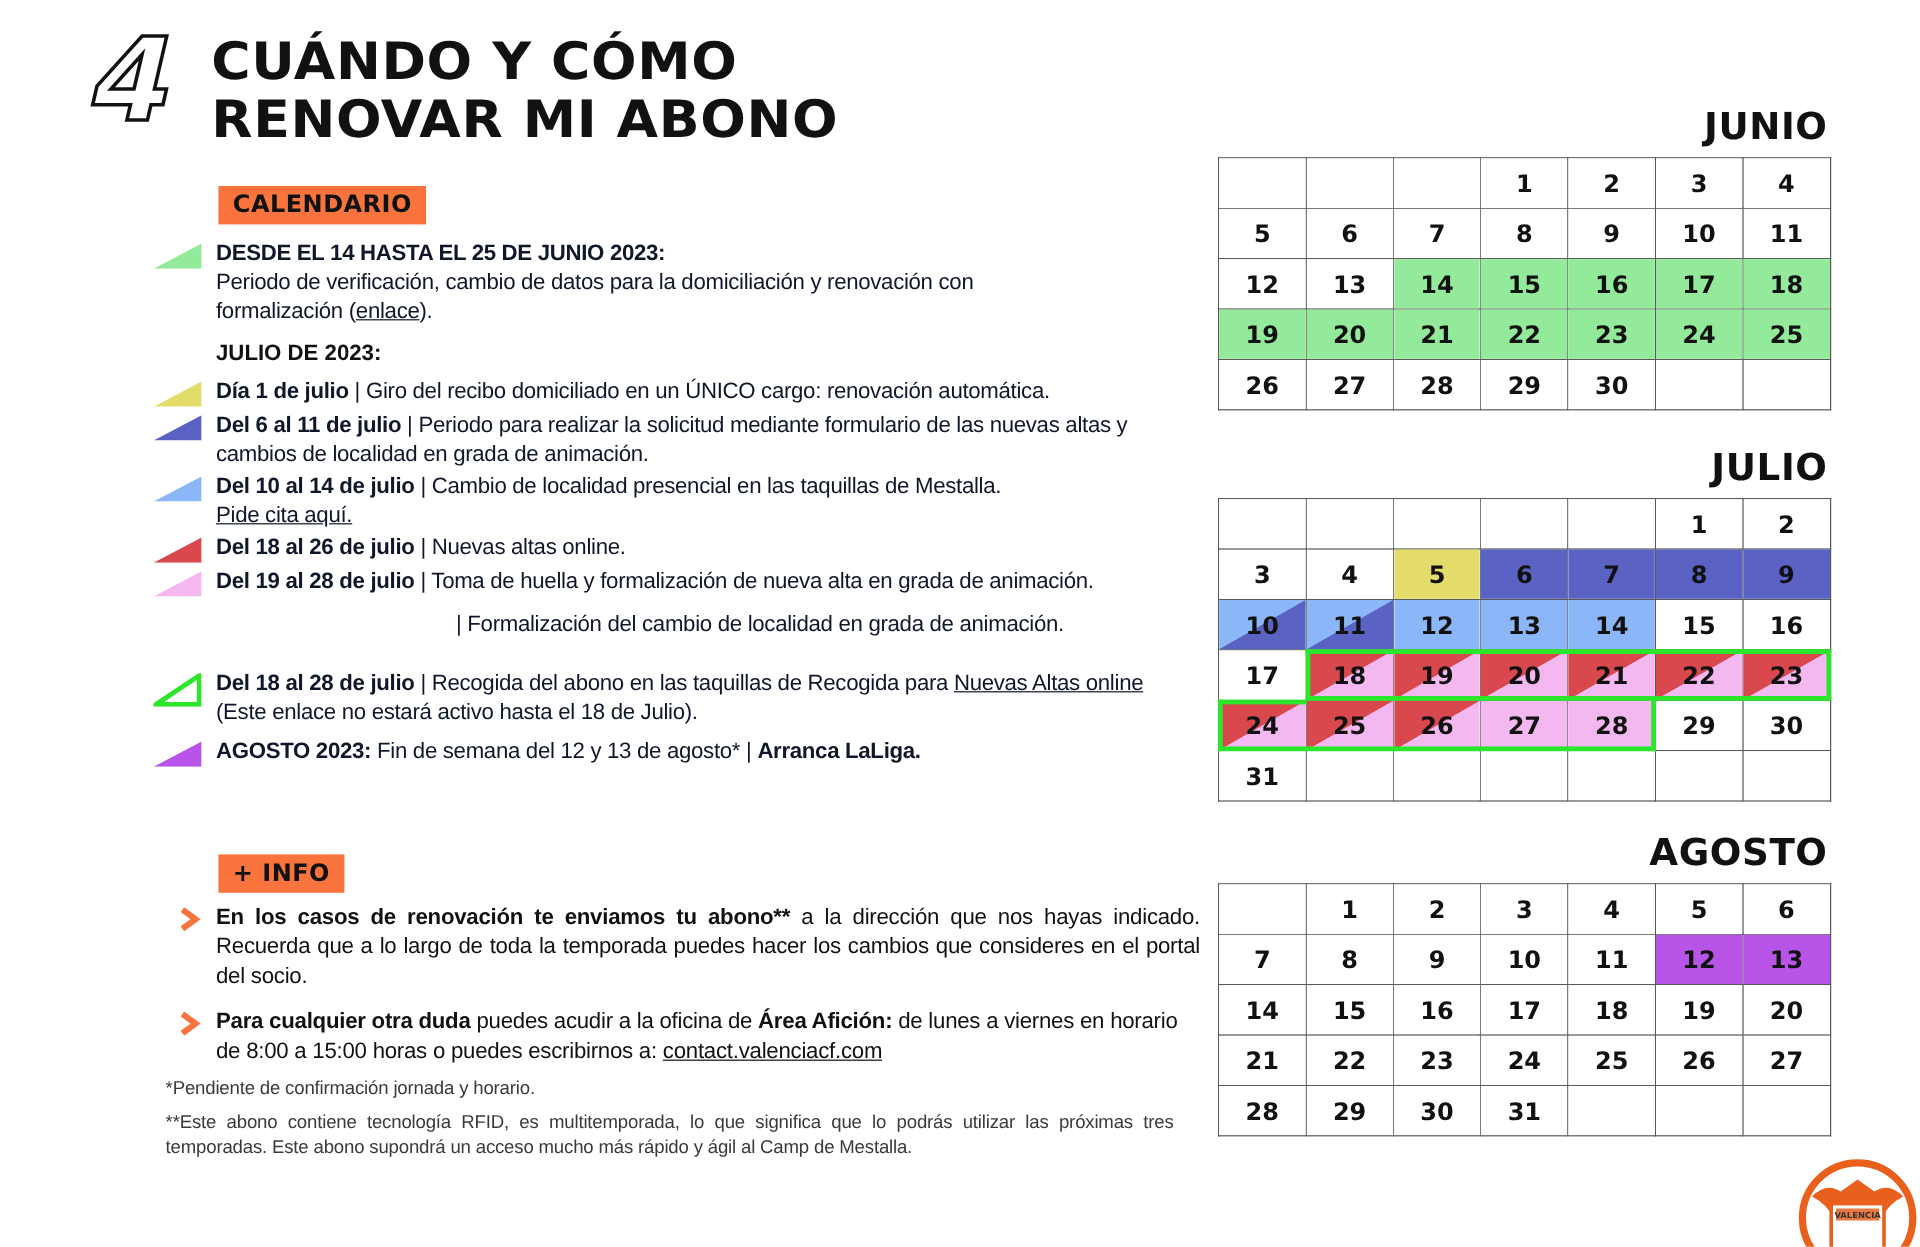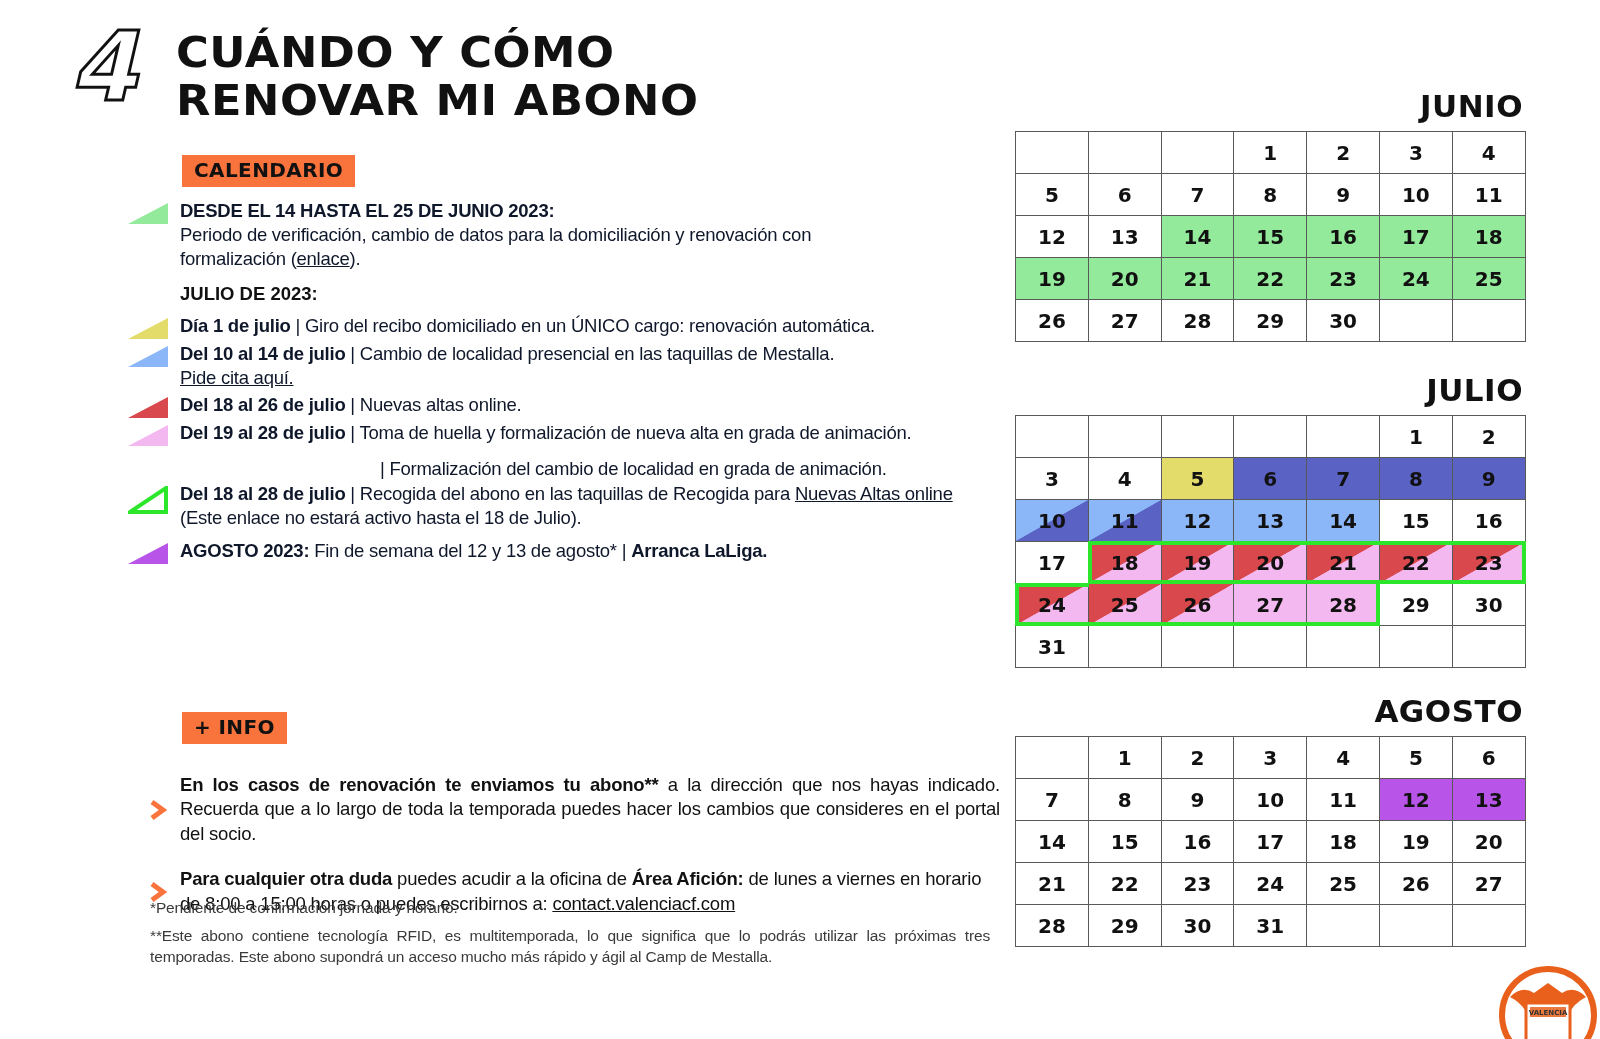--- a/index.html
+++ b/index.html
@@ -68,30 +68,30 @@
   .row-text u, .lnk { text-decoration: underline; }
   .sub-line { margin-left: 52px; }
 
   .bare-head {
     font-family: "Liberation Sans", sans-serif;
     font-weight: 700; font-size: 18.5px; color: #111;
     margin: 12px 0 8px 52px;
   }
 
   .info-list { position: absolute; left: 150px; top: 752px; width: 860px; }
-  .info-row { display: flex; align-items: center; margin-bottom: 14px; margin-top: 21px; }
+  .info-row { display: flex; align-items: flex-start; margin-bottom: 14px; }
   .chev { flex: 0 0 30px; padding-top: 4px; }
   .info-text {
     font-size: 18.5px; line-height: 1.32; color: #111;
     letter-spacing: -0.2px;
   }
   .info-text b { font-weight: 700; }
   .justify { text-align: justify; }
 
-  .footnotes { position: absolute; left: 150px; top: 898px; width: 840px; }
+  .footnotes { position: absolute; left: 138px; top: 898px; width: 840px; }
   .footnote {
     font-size: 15.5px; line-height: 1.34; color: #3a3a3a;
     letter-spacing: -0.15px; margin-bottom: 7px; text-align: justify;
   }
 
   
   .right { position: absolute; left: 1005px; top: 0; width: 595px; height: 1039px; }
   .cal-block { position: absolute; left: 10px; width: 510px; }
   #cal-jun { top: 88px; }
   #cal-jul { top: 372px; }
@@ -172,20 +172,30 @@
         <div class="tri-wrap">
           <svg class="tri" width="40" height="21" viewBox="0 0 40 21">
             <polygon points="0,21 40,21 40,0" fill="#E3DC6A"></polygon>
           </svg>
         </div>
         <div class="row-text">
           <b>Día 1 de julio</b><span> | Giro del recibo domiciliado en un ÚNICO cargo: renovación automática.</span>
         </div>
       </div>
 
+      <div class="legend-row">
+        <div class="tri-wrap">
+          <svg class="tri" width="40" height="21" viewBox="0 0 40 21">
+            <polygon points="0,21 40,21 40,0" fill="#5A63C4"></polygon>
+          </svg>
+        </div>
+        <div class="row-text" style="width:815px">
+          <b>Del 6 al 11 de julio</b><span> | Periodo para realizar la solicitud mediante formulario de las nuevas altas y cambios de localidad en grada de animación.</span>
+        </div>
+      </div>
 
       <div class="legend-row">
         <div class="tri-wrap">
           <svg class="tri" width="40" height="21" viewBox="0 0 40 21">
             <polygon points="0,21 40,21 40,0" fill="#8BB6F7"></polygon>
           </svg>
         </div>
         <div class="row-text" style="width:815px">
           <b>Del 10 al 14 de julio</b><span> | Cambio de localidad presencial en las taquillas de Mestalla.</span><br>
           <u class="lnk">Pide cita aquí.</u>
@@ -206,21 +216,21 @@
       <div class="legend-row">
         <div class="tri-wrap">
           <svg class="tri" width="40" height="21" viewBox="0 0 40 21">
             <polygon points="0,21 40,21 40,0" fill="#F4B8F0"></polygon>
           </svg>
         </div>
         <div class="row-text" style="width:810px">
           <b>Del 19 al 28 de julio</b><span> | Toma de huella y formalización de nueva alta en grada de animación.</span>
         </div>
       </div>
-      <div class="row-text sub-line" style="margin-left:252px;margin-top:10px;margin-bottom:0">| Formalización del cambio de localidad en grada de animación.</div>
+      <div class="row-text sub-line" style="margin-left:252px;margin-top:10px;margin-bottom:24px">| Formalización del cambio de localidad en grada de animación.</div>
 
       <div class="legend-row">
         <div class="tri-wrap">
           <svg class="tri" width="40" height="28" viewBox="0 0 40 28">
             <polygon points="2,26 38,26 38,2" fill="none" stroke="#2CE62C" stroke-width="4"></polygon>
           </svg>
         </div>
         <div class="row-text" style="width:810px">
           <b>Del 18 al 28 de julio</b><span> | Recogida del abono en las taquillas de Recogida para </span><u class="lnk">Nuevas Altas online</u><span> (Este enlace no estará activo hasta el 18 de Julio).</span>
         </div>

